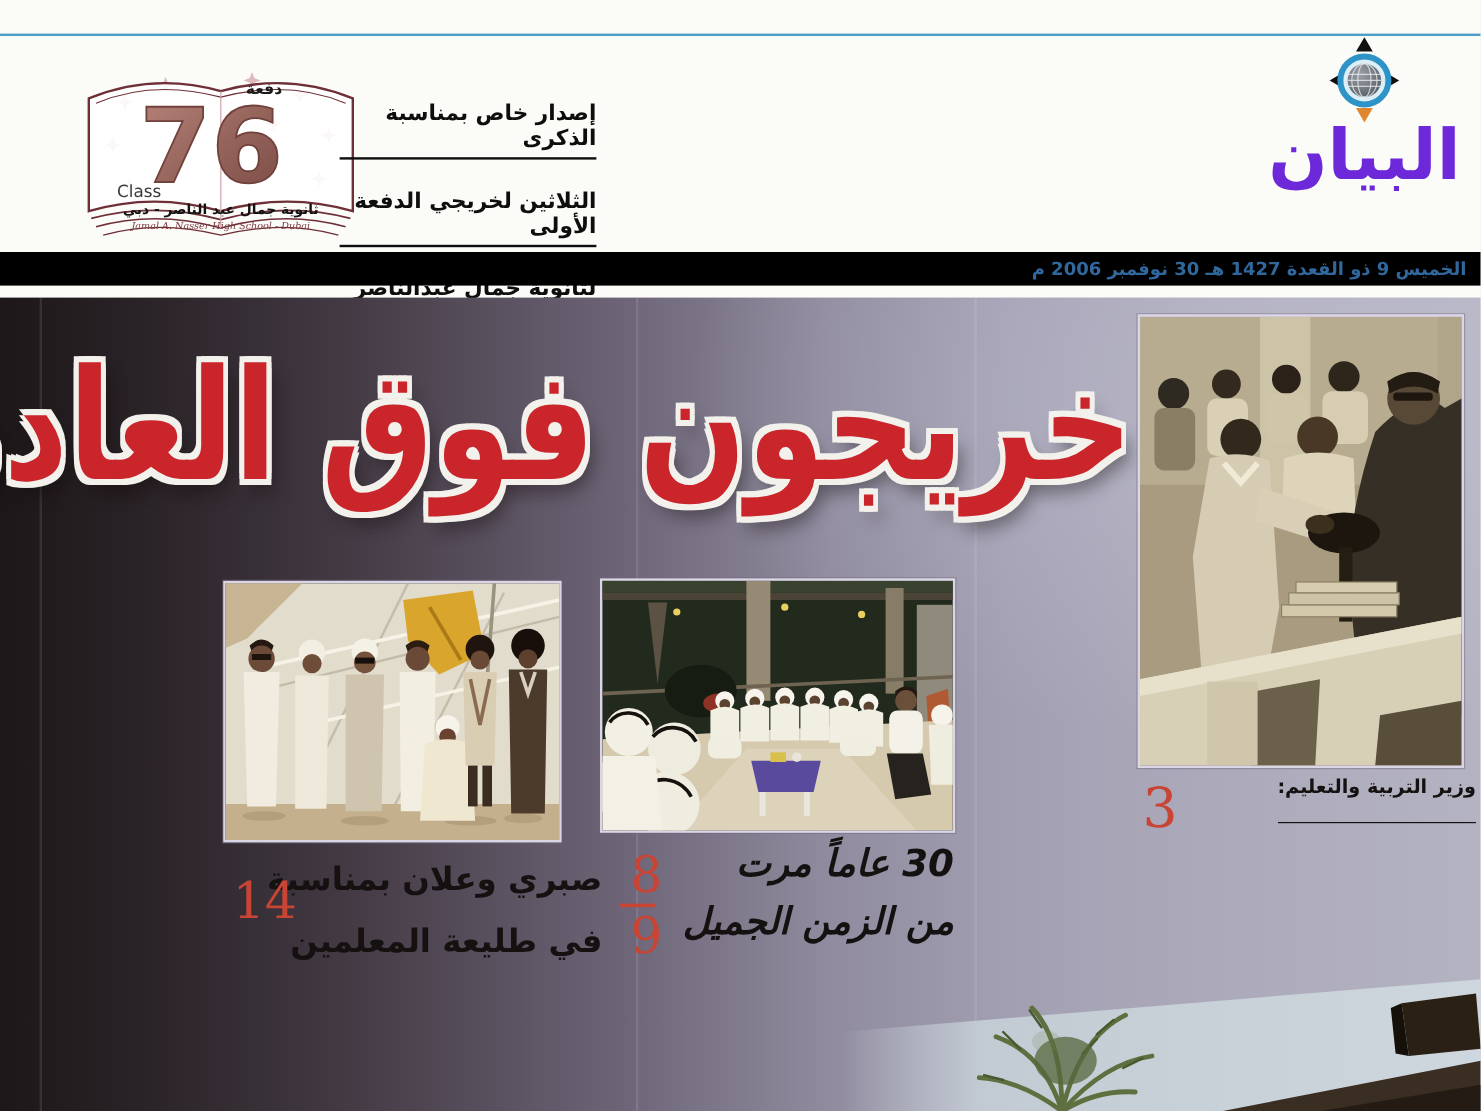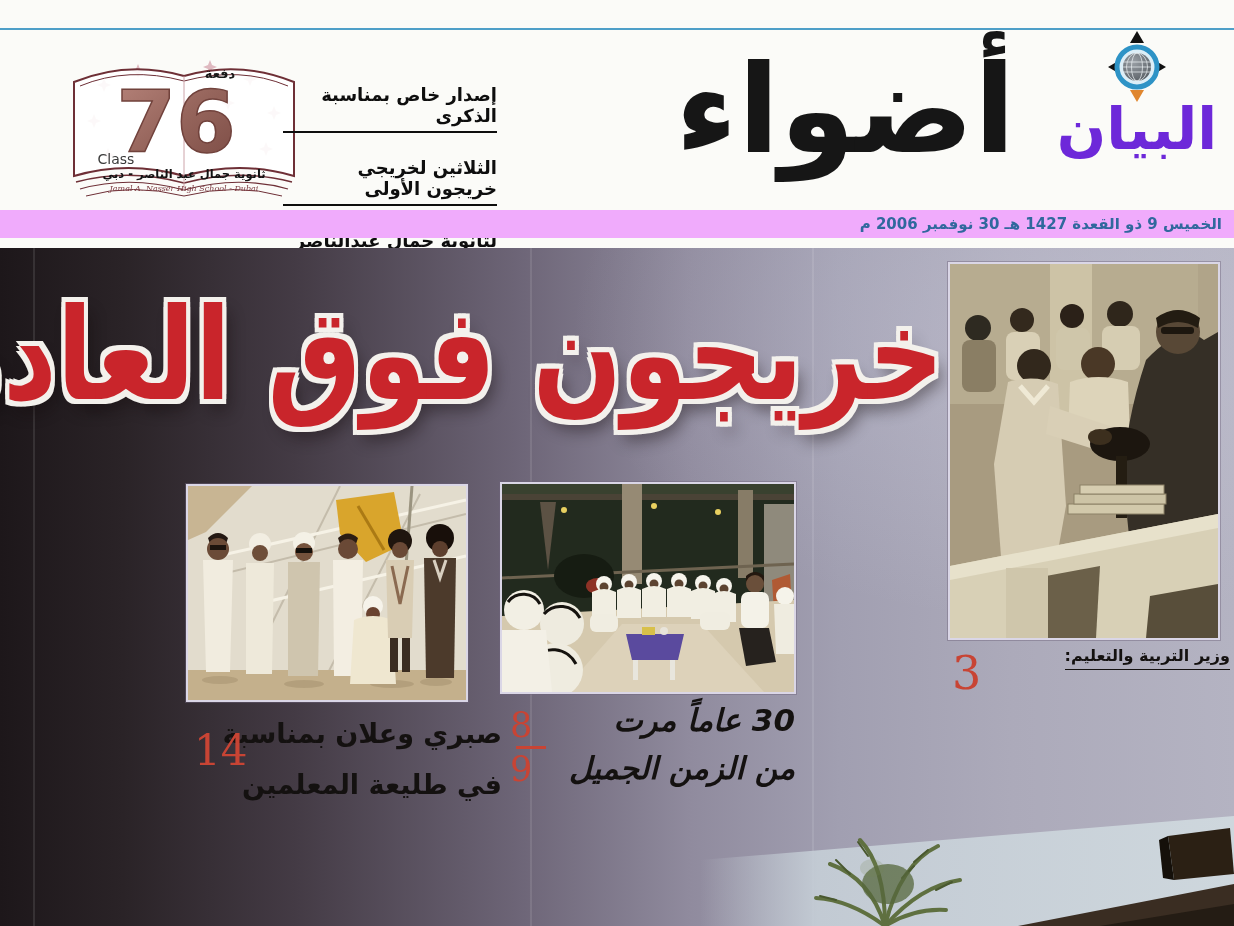--- a/index.html
+++ b/index.html
@@ -21,21 +21,21 @@
     direction:rtl;text-align:center;font-weight:bold;font-size:122px;line-height:185px;
     color:#161616;white-space:nowrap;
   }
   .bayan{position:absolute;left:1040px;top:30px;width:194px;text-align:center;}
   .bayan .globe{display:block;margin:0 auto;}
   .bayan .name{
     direction:rtl;font-weight:bold;font-size:58px;line-height:1.0;color:#6d28d9;margin-top:-4px;
     white-space:nowrap;
   }
   .date-strip{
-    position:absolute;left:0;top:210px;width:1234px;height:28px;background:#f0abfc;
+    position:absolute;left:0;top:210px;width:1234px;height:28px;background:#000000;
   }
   .date-strip .date{
     position:absolute;right:12px;top:0;height:28px;line-height:29px;direction:rtl;
     font-size:15px;font-weight:bold;color:#30689d;white-space:nowrap;
   }
   
   .cover{
     position:absolute;left:0;top:248px;width:1234px;height:678px;
     background:
       radial-gradient(ellipse 700px 420px at 86% 12%, rgba(205,205,222,.38), rgba(205,205,222,0) 70%),
@@ -52,30 +52,30 @@
       6px 9px 14px rgba(20,10,12,.45);
   }
   .photo{position:absolute;border:2px solid #dad6e6;box-shadow:0 0 0 1px rgba(110,100,125,.45);}
   .photo svg{display:block;}
   .photo-award{left:948px;top:14px;}
   .photo-tent{left:186px;top:236px;}
   .photo-majlis{left:500px;top:234px;}
   
   .cap{direction:rtl;text-align:right;color:#141110;font-weight:bold;position:absolute;}
   .cap-right-kicker{left:1008px;top:398px;width:222px;font-size:16px;}
-  .cap-right-kicker .kicker{display:inline-block;padding-bottom:4px;border-bottom:1.5px solid #141110;}
+  .cap-right-kicker .kicker{display:inline-block;padding-bottom:20px;border-bottom:1.5px solid #141110;}
   .cap-right-kicker .title{font-size:27px;margin-top:9px;white-space:nowrap;}
   .cap-mid{left:555px;top:448px;width:240px;font-size:31px;line-height:1.55;white-space:nowrap;font-style:italic;}
   .cap-left{left:240px;top:460px;width:262px;font-size:27px;line-height:1.9;white-space:nowrap;}
   .pagenum{
     position:absolute;font-family:"DejaVu Serif",serif;color:#c84434;font-weight:normal;
   }
   .pn-3{left:952px;top:398px;font-size:46px;}
   .pn-14{left:194px;top:478px;font-size:42px;}
-  .frac{left:510px;top:460px;width:42px;text-align:left;font-size:35px;line-height:1.0;}
+  .frac{left:510px;top:460px;width:42px;text-align:right;font-size:42px;line-height:1.0;}
   .frac .bar{display:block;width:30px;height:2.5px;background:#c84434;margin:3px auto;}
   .wall{position:absolute;left:700px;top:560px;}
 </style>
 </head>
 <body>
 
 <div id="page">
 
   <div class="top-rule"></div>
 
@@ -110,25 +110,24 @@
       <text x="160" y="34" font-size="13" font-weight="bold" fill="#1a1a1a" text-anchor="middle">دفعة</text>
       <text x="116" y="108" font-size="86" font-weight="bold" fill="url(#g76)" stroke="#71423c" stroke-width="1.5" text-anchor="middle">76</text>
       <text x="56" y="120" font-size="14" fill="#3a3a3a" text-anchor="middle">Class</text>
       <text x="124" y="134" font-size="11.5" font-weight="bold" fill="#131313" text-anchor="middle" direction="rtl">ثانوية جمال عبد الناصر - دبي</text>
       <text x="124" y="147" font-size="8" font-style="italic" font-family="DejaVu Serif" fill="#7c3a40" text-anchor="middle">Jamal A. Nasser High School - Dubai</text>
     </svg>
   </div>
 
   <div class="edition-note">
     <span class="line">إصدار خاص بمناسبة الذكرى</span>
-    <span class="line">الثلاثين لخريجي خريجون الأولى</span>
+    <span class="line">الثلاثين لخريجي الدفعة الأولى</span>
     <span class="line">لثانوية جمال عبدالناصر عام 76</span>
   </div>
 
-  <div class="supplement-title">أضواء</div>
 
   <div class="bayan">
     <svg class="globe" width="72" height="74" viewBox="0 0 72 74">
       <defs>
         <radialGradient id="gl" cx="0.38" cy="0.32" r="0.9">
           <stop offset="0" stop-color="#9aa0a6"></stop>
             <stop offset="1" stop-color="#4c5258"></stop>
         </radialGradient>
       </defs>
       <polygon points="36,1 29,13 43,13" fill="#111"></polygon>

